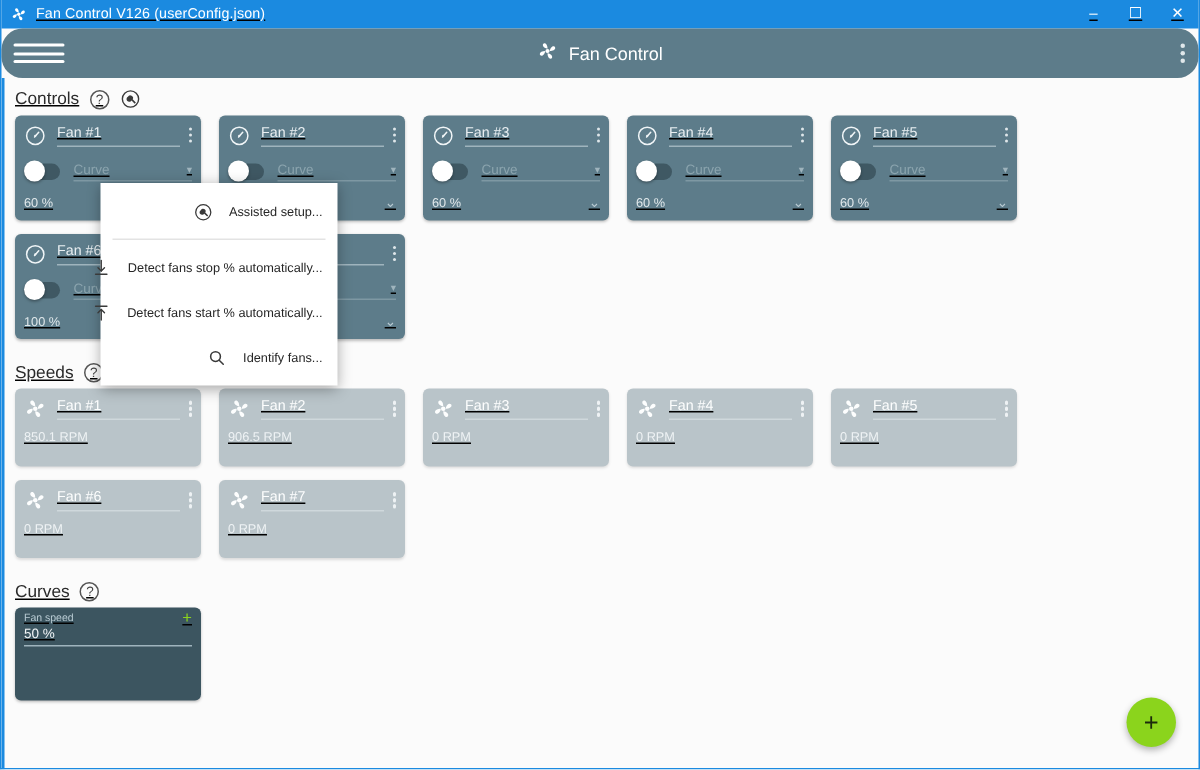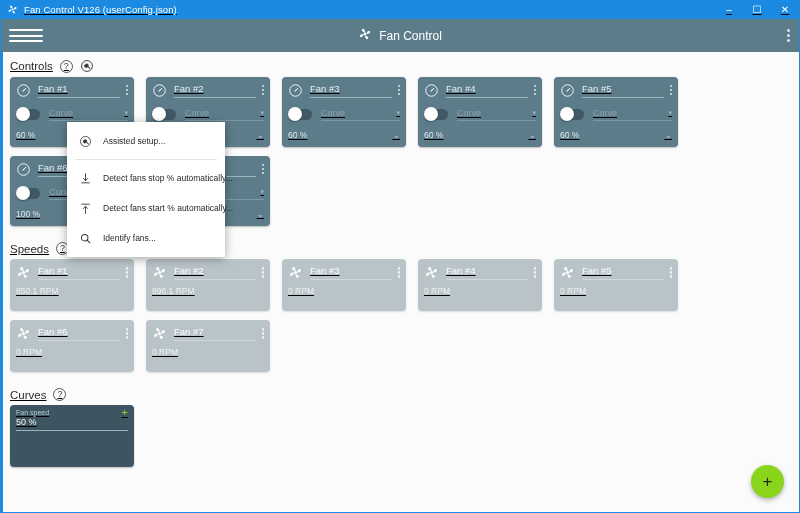--- a/index.html
+++ b/index.html
@@ -42,20 +42,21 @@
   }
 
   
   .appbar {
     height: 33px;
     background: #5d7c8a;
     display: flex;
     align-items: center;
     position: relative;
     color: #ffffff;
+    border-radius: 14px;
   }
   .hamburger {
     width: 34px; margin-left: 8px;
     display: flex; flex-direction: column; gap: 3.5px;
     cursor: pointer;
   }
   .hamburger span { display: block; height: 2px; background: #fff; border-radius: 1px; }
   .appbar-title {
     position: absolute; left: 0; right: 0;
     display: flex; align-items: center; justify-content: center;
@@ -201,21 +202,21 @@
     width: 158px;
     background: #ffffff;
     box-shadow: 0 2px 9px rgba(0,0,0,.35);
     padding: 4px 0;
     z-index: 50;
   }
   .ctxitem {
     display: flex; align-items: center;
     height: 30px; padding: 0 10px;
     font-size: 8.5px; color: #262626;
-    cursor: pointer; white-space: nowrap;
+    cursor: pointer; white-space: nowrap; justify-content: flex-end;
   }
   .ctxicon { width: 17px; flex: 0 0 17px; display: flex; align-items: center; justify-content: center; }
   .ctxlabel { margin-left: 9px; }
   .ctxsep { height: 1px; background: #e3e3e3; margin: 3px 8px; }
 
   .left-stripe {
     position: absolute; left: 0; top: 0; width: 2px; height: 100%;
     background: #1b8ae0;
   }
 </style>
@@ -513,21 +514,21 @@
                 <path d="M12 14.6c0 3.4 1.4 6.2 3.4 6.2 1.6 0 2.4-1.6 1.7-3.2-.7-1.5-2.6-2.7-5.1-3z"></path>
                 <path d="M9.4 12c-3.4 0-6.2 1.4-6.2 3.4 0 1.6 1.6 2.4 3.2 1.7 1.5-.7 2.7-2.6 3-5.1z"></path>
               </svg></span>
             <span class="speed-name">Fan #2</span>
             <span class="kebab speed-kebab">
               <i></i>
               <i></i>
               <i></i>
             </span>
           </div>
-          <div class="speed-val">896.1 RPM</div>
+          <div class="speed-val">906.5 RPM</div>
         </div>
         <div class="speed-card">
           <div class="speed-top">
             <span class="fanicon"><svg width="15" height="15" viewBox="0 0 24 24" fill="#fdfefe">
                 <circle cx="12" cy="12" r="2.4"></circle>
                 <path d="M12 9.4C12 6 10.6 3.2 8.6 3.2c-1.6 0-2.4 1.6-1.7 3.2.7 1.5 2.6 2.7 5.1 3z"></path>
                 <path d="M14.6 12c3.4 0 6.2-1.4 6.2-3.4 0-1.6-1.6-2.4-3.2-1.7-1.5.7-2.7 2.6-3 5.1z"></path>
                 <path d="M12 14.6c0 3.4 1.4 6.2 3.4 6.2 1.6 0 2.4-1.6 1.7-3.2-.7-1.5-2.6-2.7-5.1-3z"></path>
                 <path d="M9.4 12c-3.4 0-6.2 1.4-6.2 3.4 0 1.6 1.6 2.4 3.2 1.7 1.5-.7 2.7-2.6 3-5.1z"></path>
               </svg></span>

